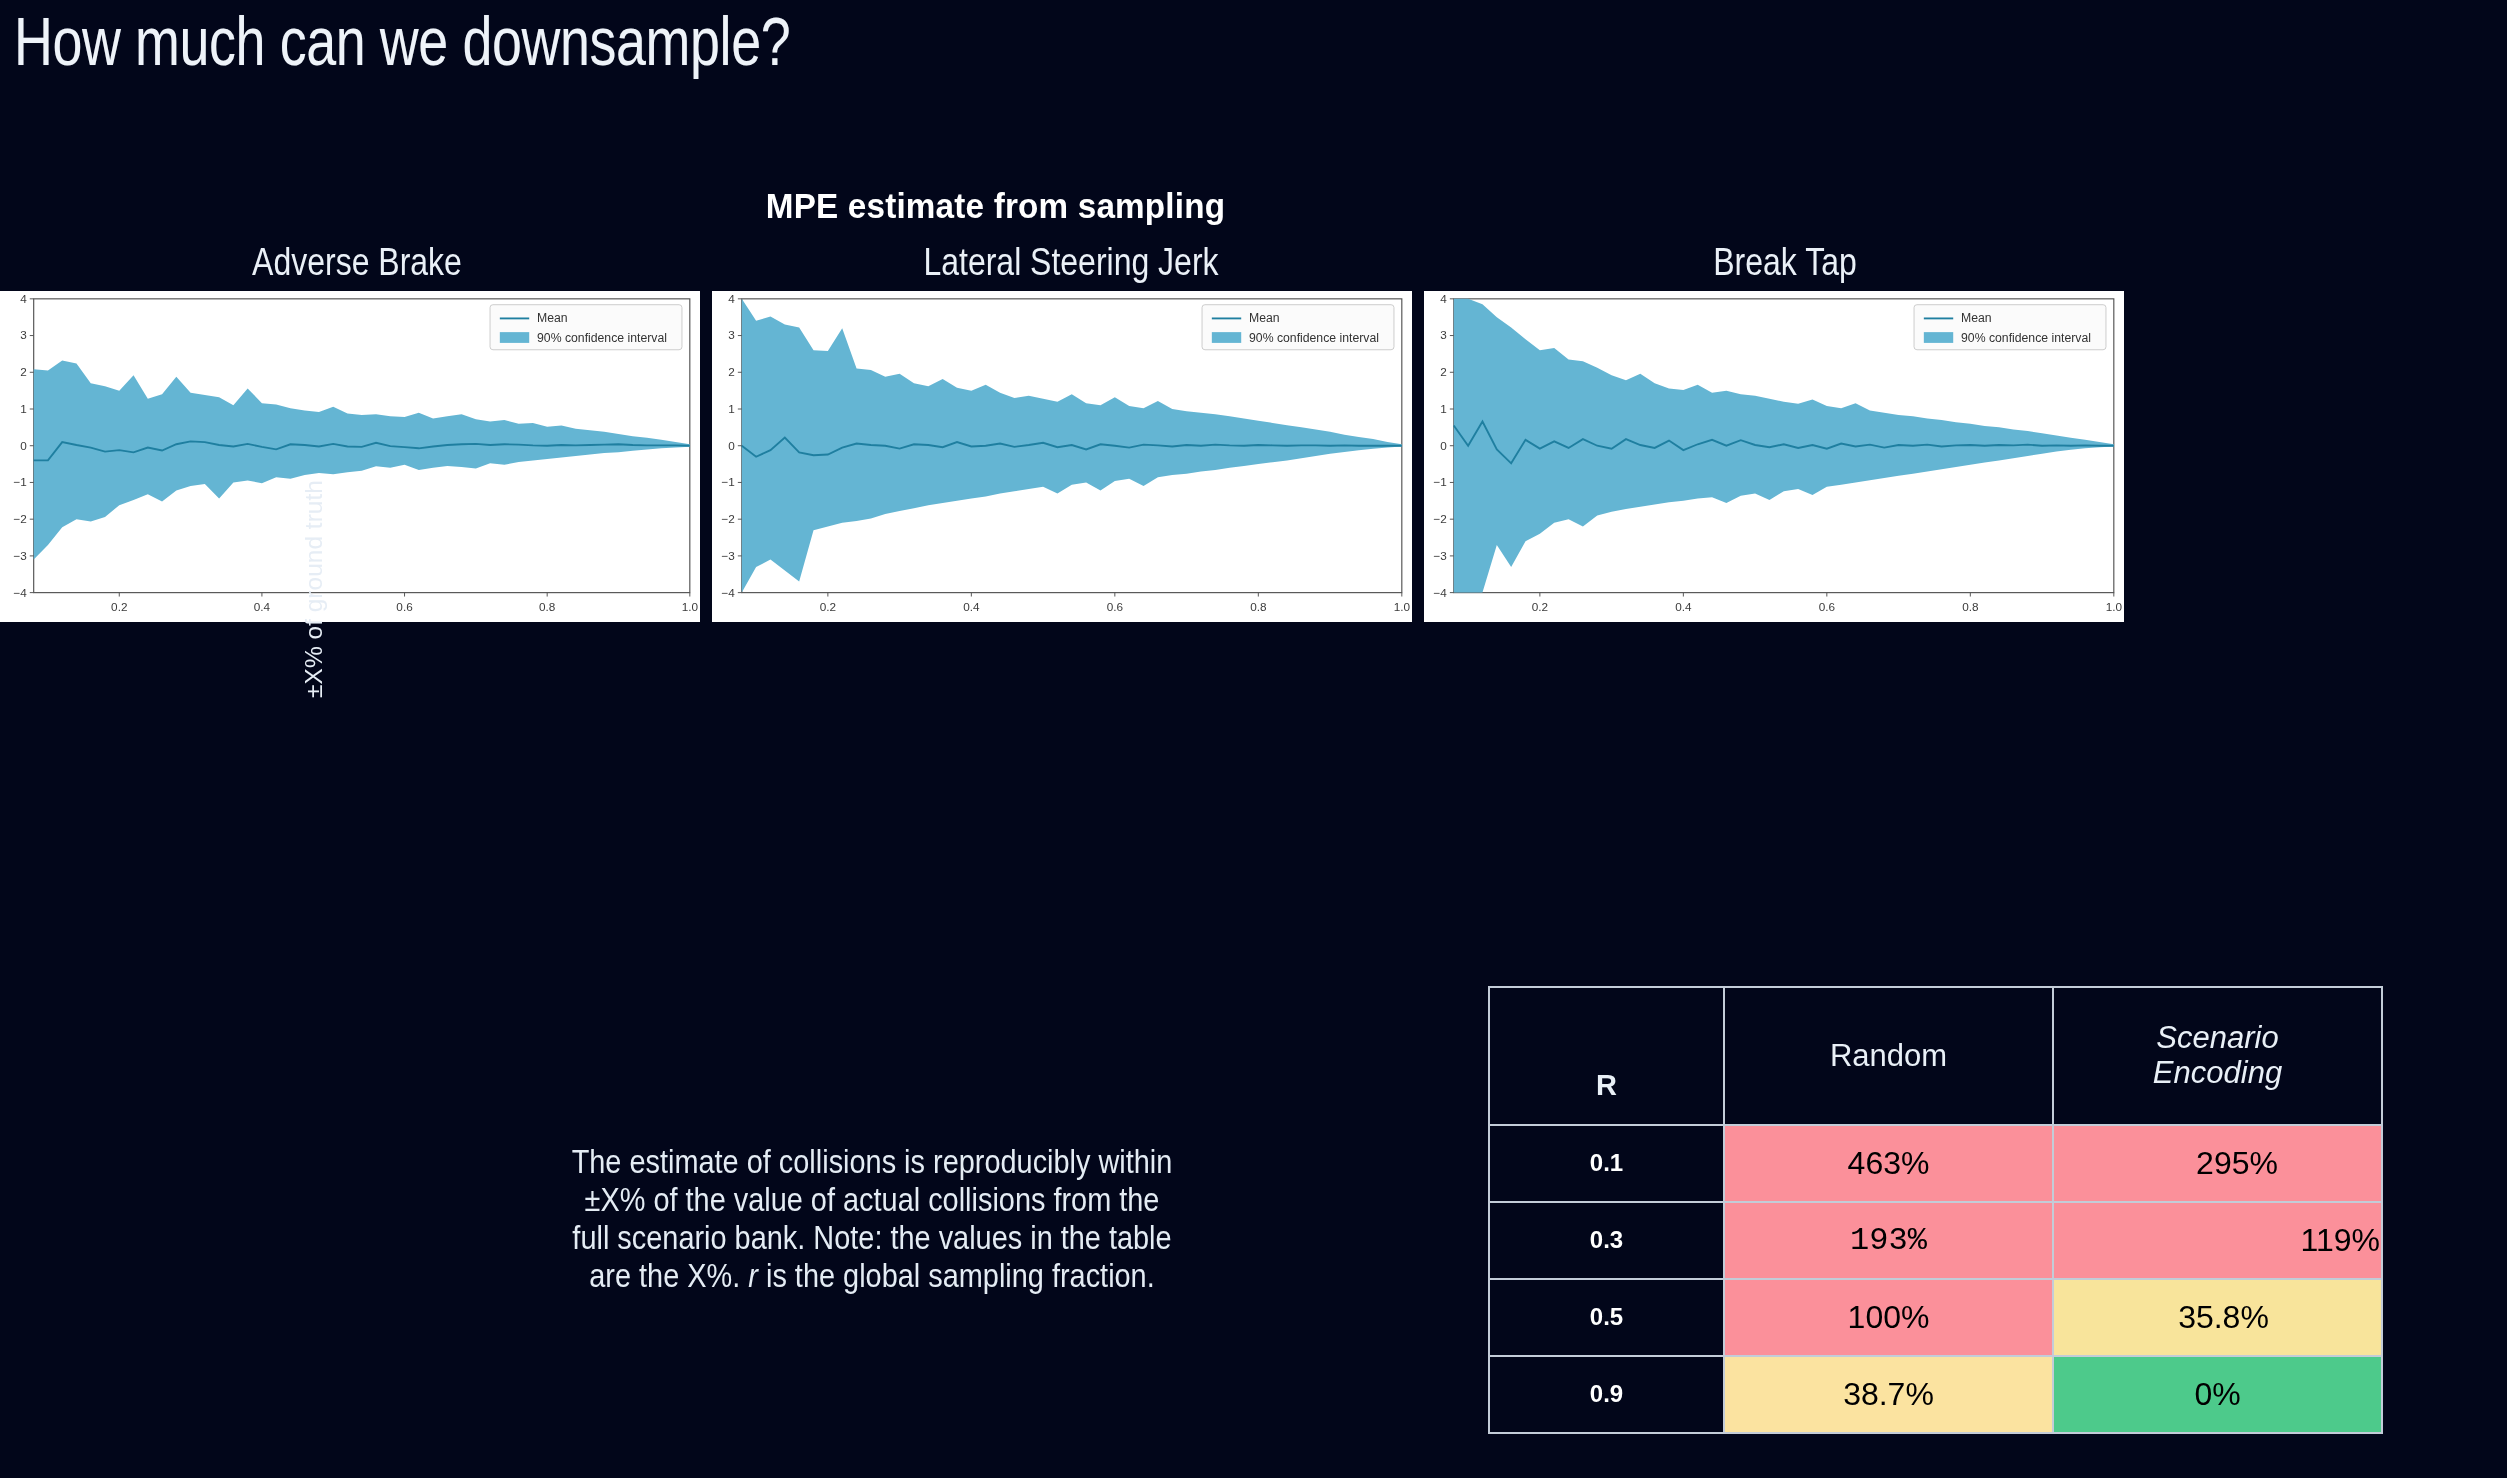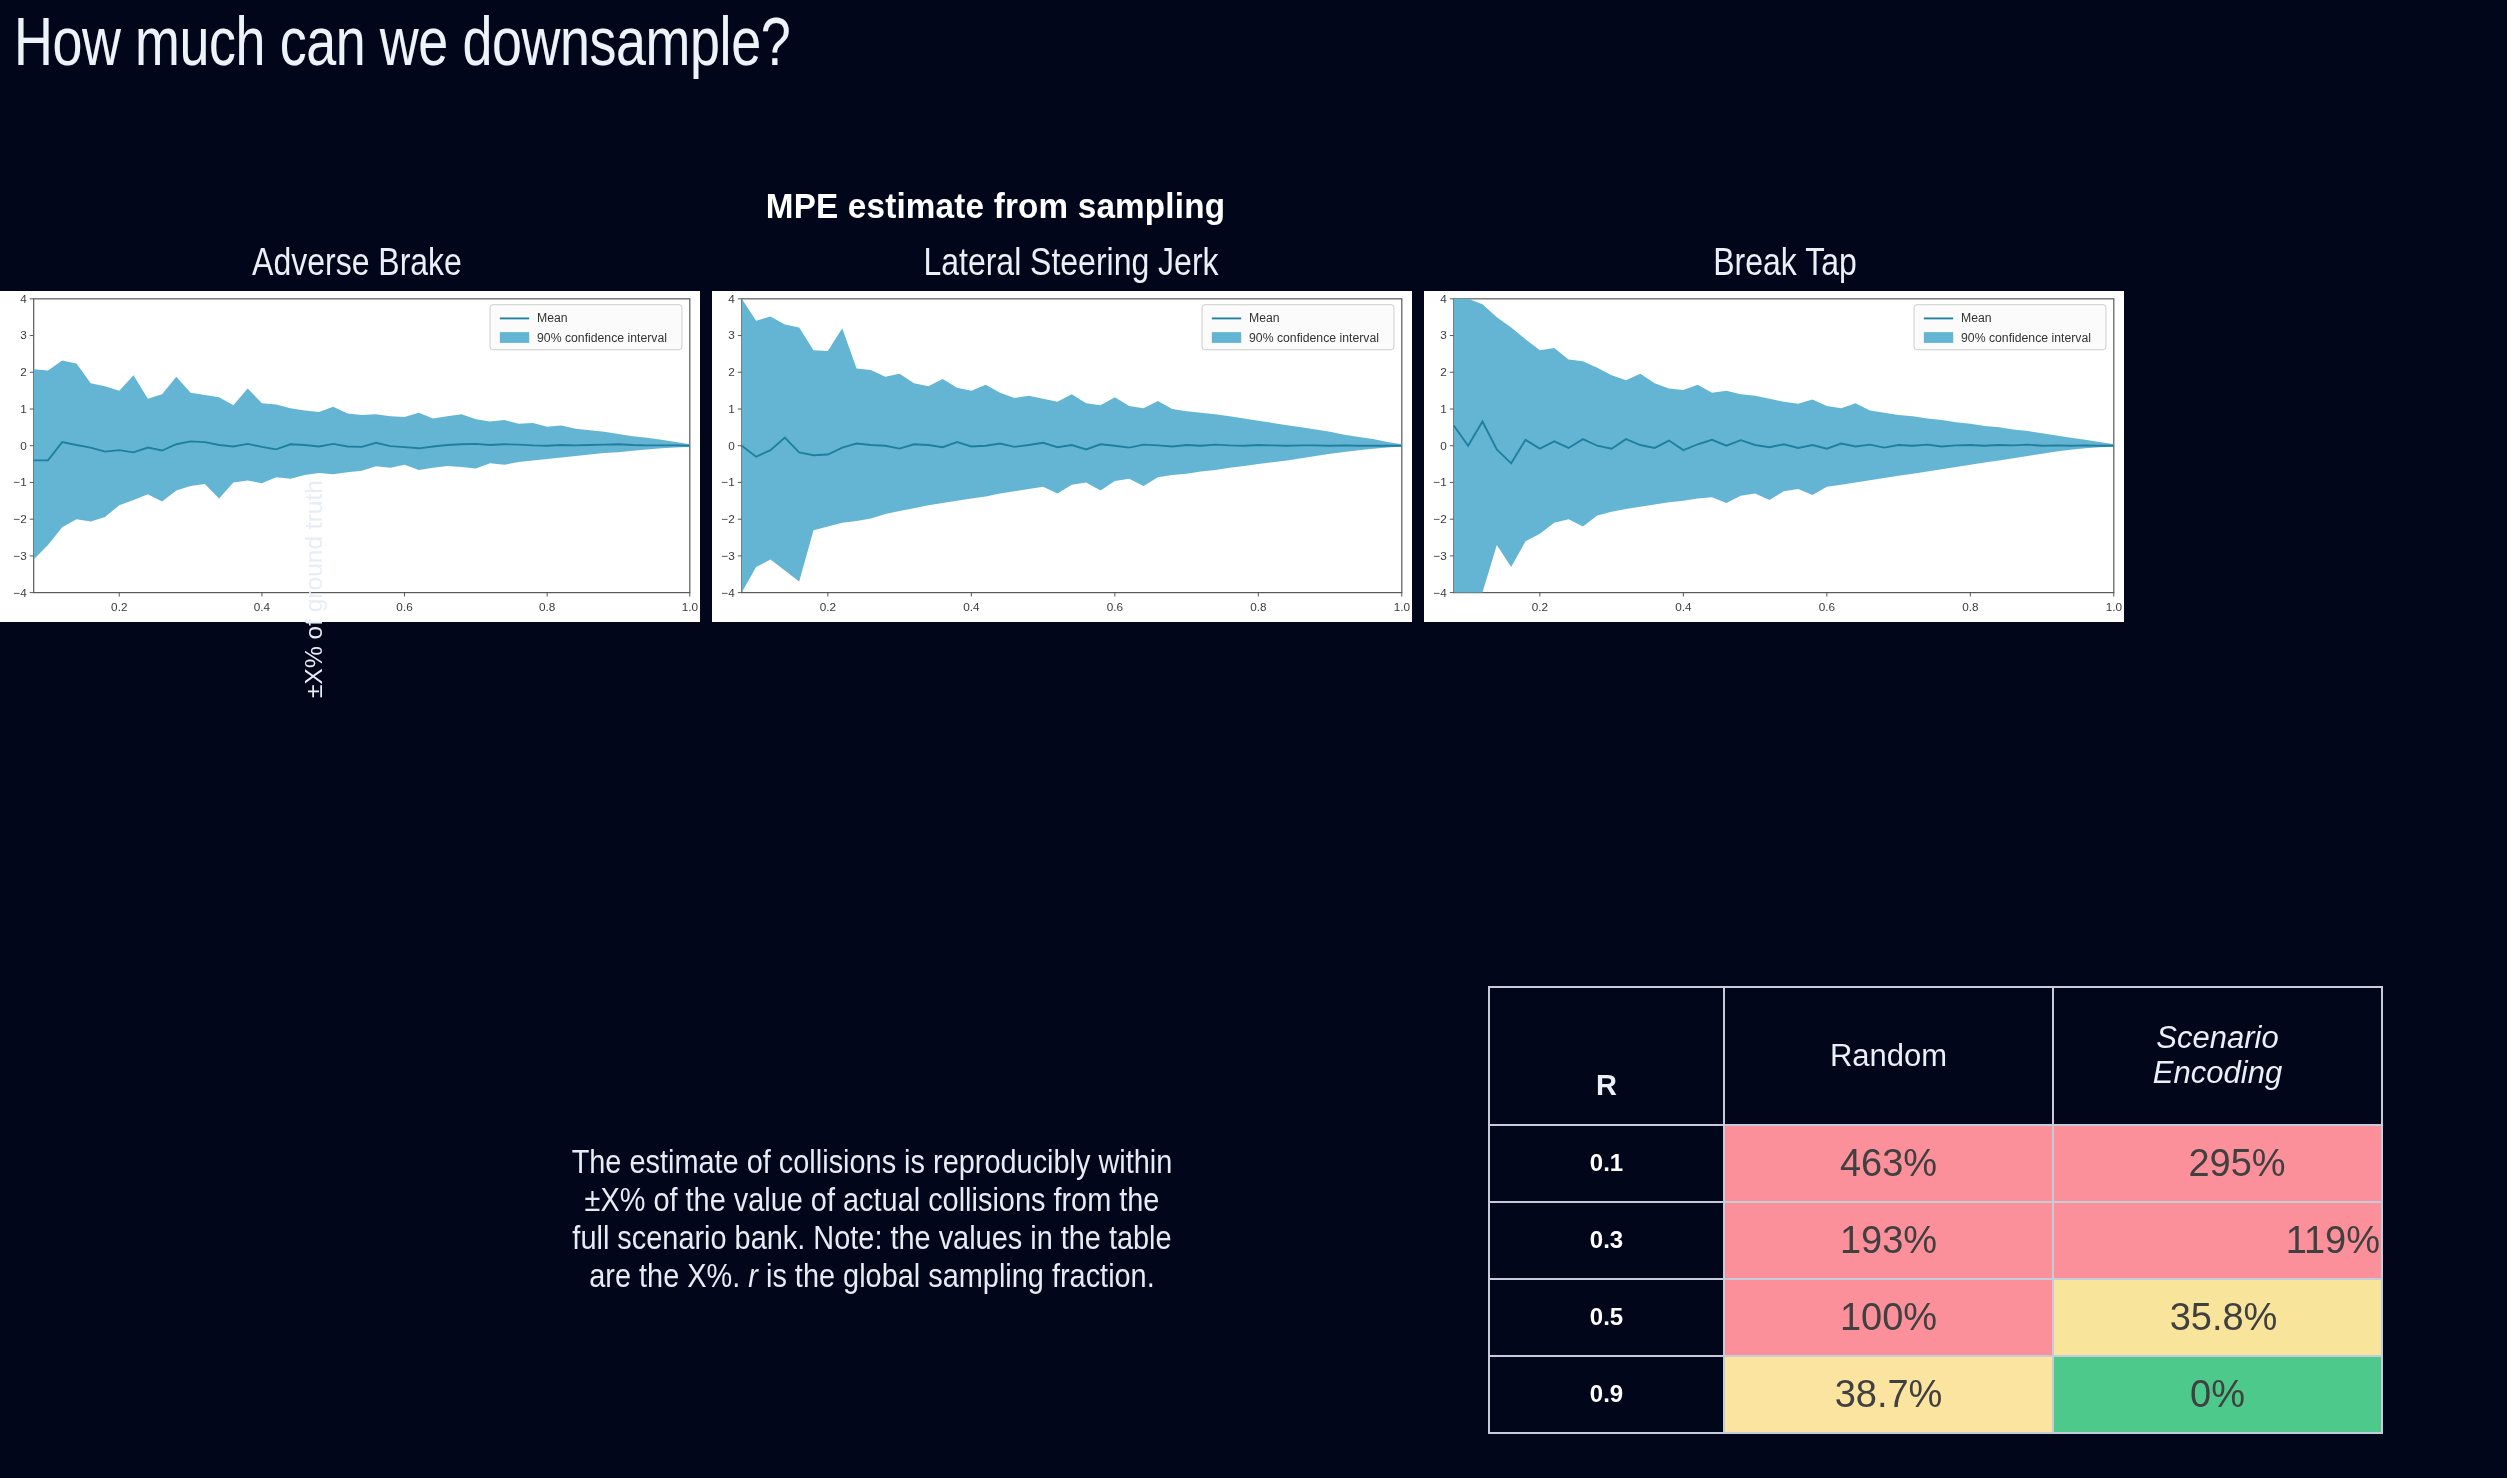--- a/index.html
+++ b/index.html
@@ -151,22 +151,22 @@
 
   .result-table tbody th.rowhead {
     background: #02061a;
     color: #ffffff;
     font-weight: 700;
     font-size: 24px;
     height: 73px;
   }
   .result-table tbody td {
     height: 73px;
-    font-size: 38px;
-    color: #404040;
+    font-size: 32px;
+    color: #000000;
   }
 </style>
 </head>
 <body>
 
 <div class="slide-title">How much can we downsample?</div>
 
 <div class="figure-wrap">
 
   <div class="fig-suptitle">MPE estimate from sampling</div>
@@ -329,21 +329,21 @@
     </tr>
   </thead>
   <tbody id="table-body">
       <tr>
         <th class="rowhead">0.1</th>
         <td style="background: rgb(251, 144, 154);">463%</td>
         <td style="background: rgb(251, 144, 154); padding-left: 40px;">295%</td>
       </tr>
       <tr>
         <th class="rowhead">0.3</th>
-        <td style="background: rgb(251, 144, 154);">193%</td>
+        <td style="background: rgb(251, 144, 154); font-family: Liberation Mono, monospace;">193%</td>
         <td style="background: rgb(251, 144, 154); text-align: right;">119%</td>
       </tr>
       <tr>
         <th class="rowhead">0.5</th>
         <td style="background: rgb(251, 144, 154);">100%</td>
         <td style="background: rgb(248, 228, 155); padding-left: 13px;">35.8%</td>
       </tr>
       <tr>
         <th class="rowhead">0.9</th>
         <td style="background: rgb(251, 227, 160);">38.7%</td>

